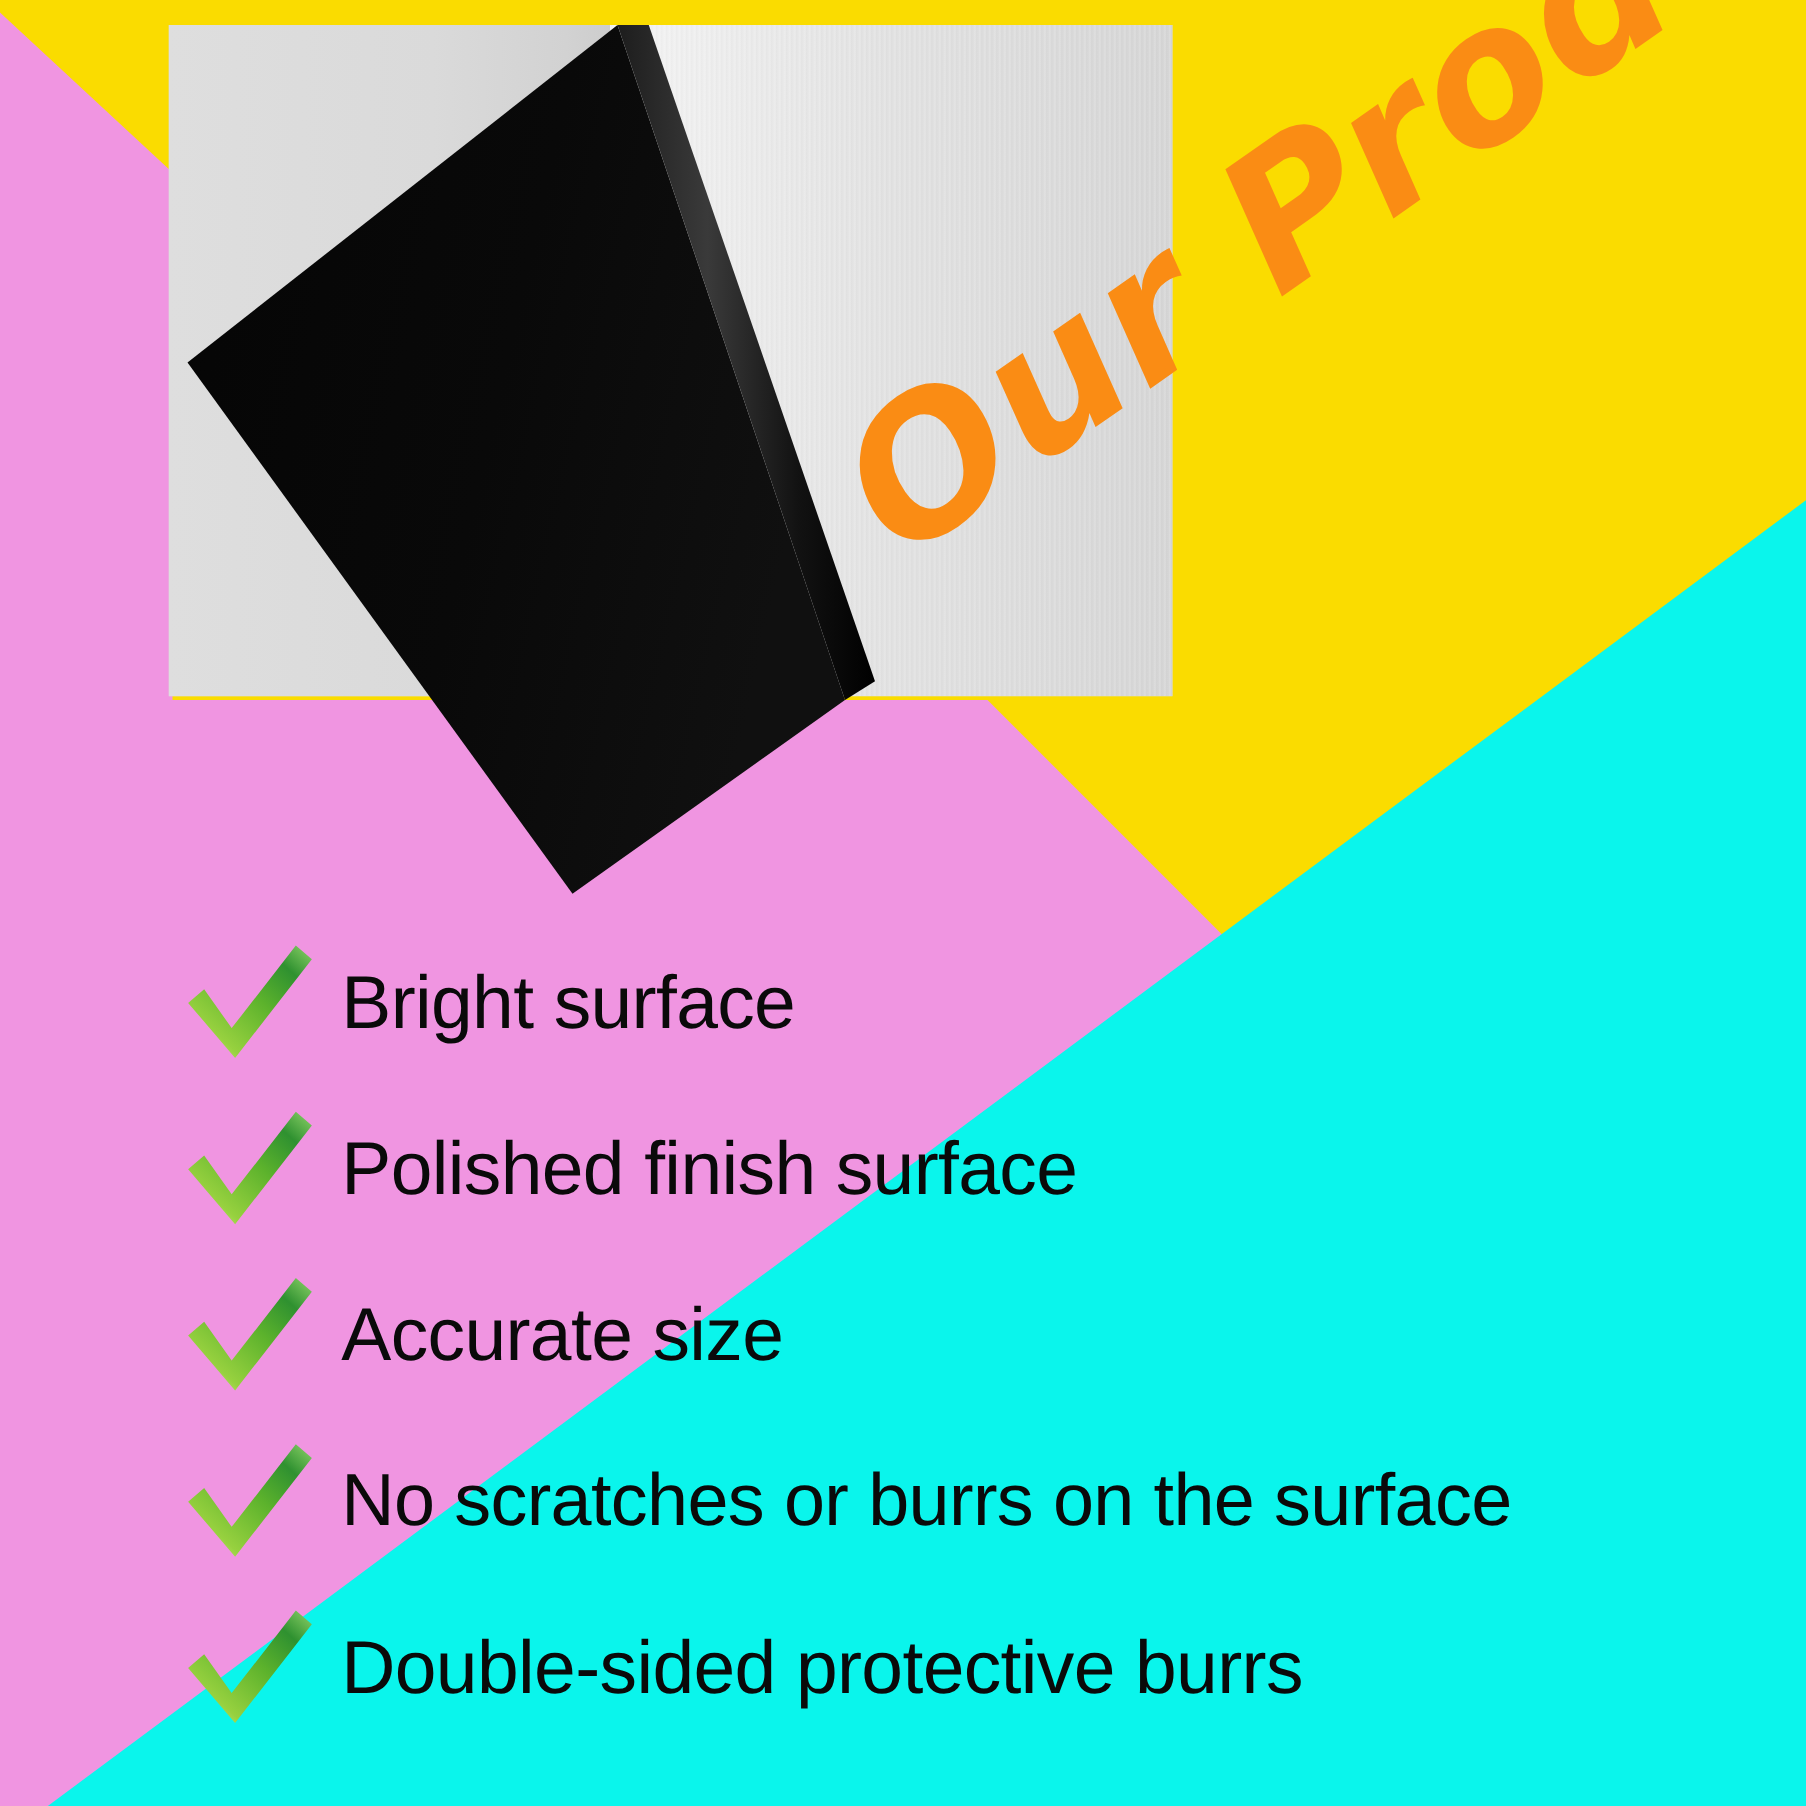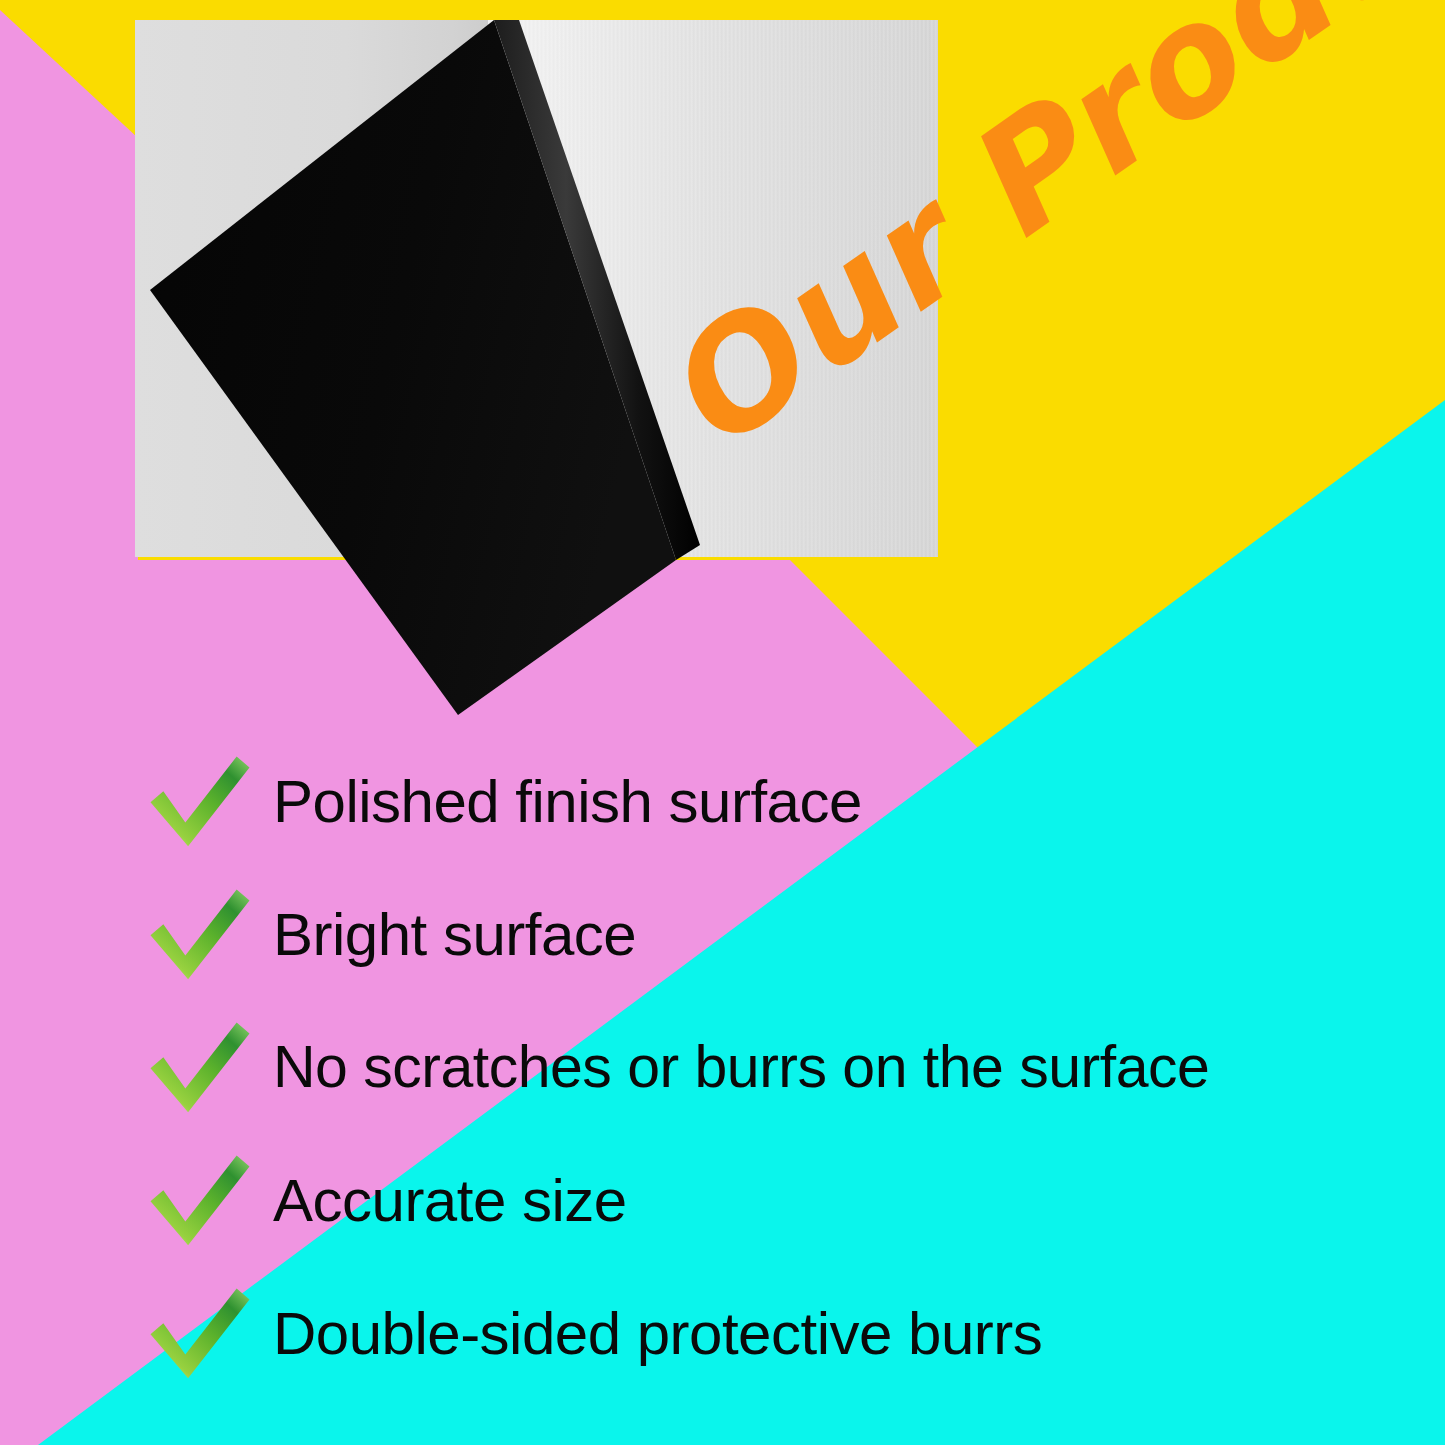--- a/index.html
+++ b/index.html
@@ -176,53 +176,53 @@
 
     <polygon points="494,20 676,560 700,545 519,20" fill="url(#plateEdge)"></polygon>
   </svg>
 
   <div class="headline">Our Product</div>
 
   <div class="feature-list">
 
     <div class="feature-row">
       <svg class="check-icon" viewBox="0 0 120 110">
-        <path d="M6 56 L20 44 L44 78 L100 6 L114 18 L47 104 Z" fill="url(#ck1)"></path>
-      </svg>
-      <span class="feature-label">Polished finish surface</span>
-    </div>
-
-    <div class="feature-row">
-      <svg class="check-icon" viewBox="0 0 120 110">
         <defs>
           <linearGradient id="ck1" x1="0" y1="1" x2="1" y2="0">
             <stop offset="0%" stop-color="#e6f7a0"></stop>
             <stop offset="22%" stop-color="#97d13f"></stop>
             <stop offset="55%" stop-color="#5cb22c"></stop>
             <stop offset="80%" stop-color="#2f9130"></stop>
             <stop offset="100%" stop-color="#8fd36a"></stop>
           </linearGradient>
         </defs>
         <path d="M6 56 L20 44 L44 78 L100 6 L114 18 L47 104 Z" fill="url(#ck1)"></path>
       </svg>
       <span class="feature-label">Bright surface</span>
     </div>
 
+    <div class="feature-row">
+      <svg class="check-icon" viewBox="0 0 120 110">
+        <path d="M6 56 L20 44 L44 78 L100 6 L114 18 L47 104 Z" fill="url(#ck1)"></path>
+      </svg>
+      <span class="feature-label">Polished finish surface</span>
+    </div>
+
+    <div class="feature-row">
+      <svg class="check-icon" viewBox="0 0 120 110">
+        <path d="M6 56 L20 44 L44 78 L100 6 L114 18 L47 104 Z" fill="url(#ck1)"></path>
+      </svg>
+      <span class="feature-label">Accurate size</span>
+    </div>
+
     <div class="feature-row wide">
       <svg class="check-icon" viewBox="0 0 120 110">
         <path d="M6 56 L20 44 L44 78 L100 6 L114 18 L47 104 Z" fill="url(#ck1)"></path>
       </svg>
       <span class="feature-label">No scratches or burrs on the surface</span>
-    </div>
-
-    <div class="feature-row">
-      <svg class="check-icon" viewBox="0 0 120 110">
-        <path d="M6 56 L20 44 L44 78 L100 6 L114 18 L47 104 Z" fill="url(#ck1)"></path>
-      </svg>
-      <span class="feature-label">Accurate size</span>
     </div>
 
     <div class="feature-row">
       <svg class="check-icon" viewBox="0 0 120 110">
         <path d="M6 56 L20 44 L44 78 L100 6 L114 18 L47 104 Z" fill="url(#ck1)"></path>
       </svg>
       <span class="feature-label">Double-sided protective burrs</span>
     </div>
 
   </div>

